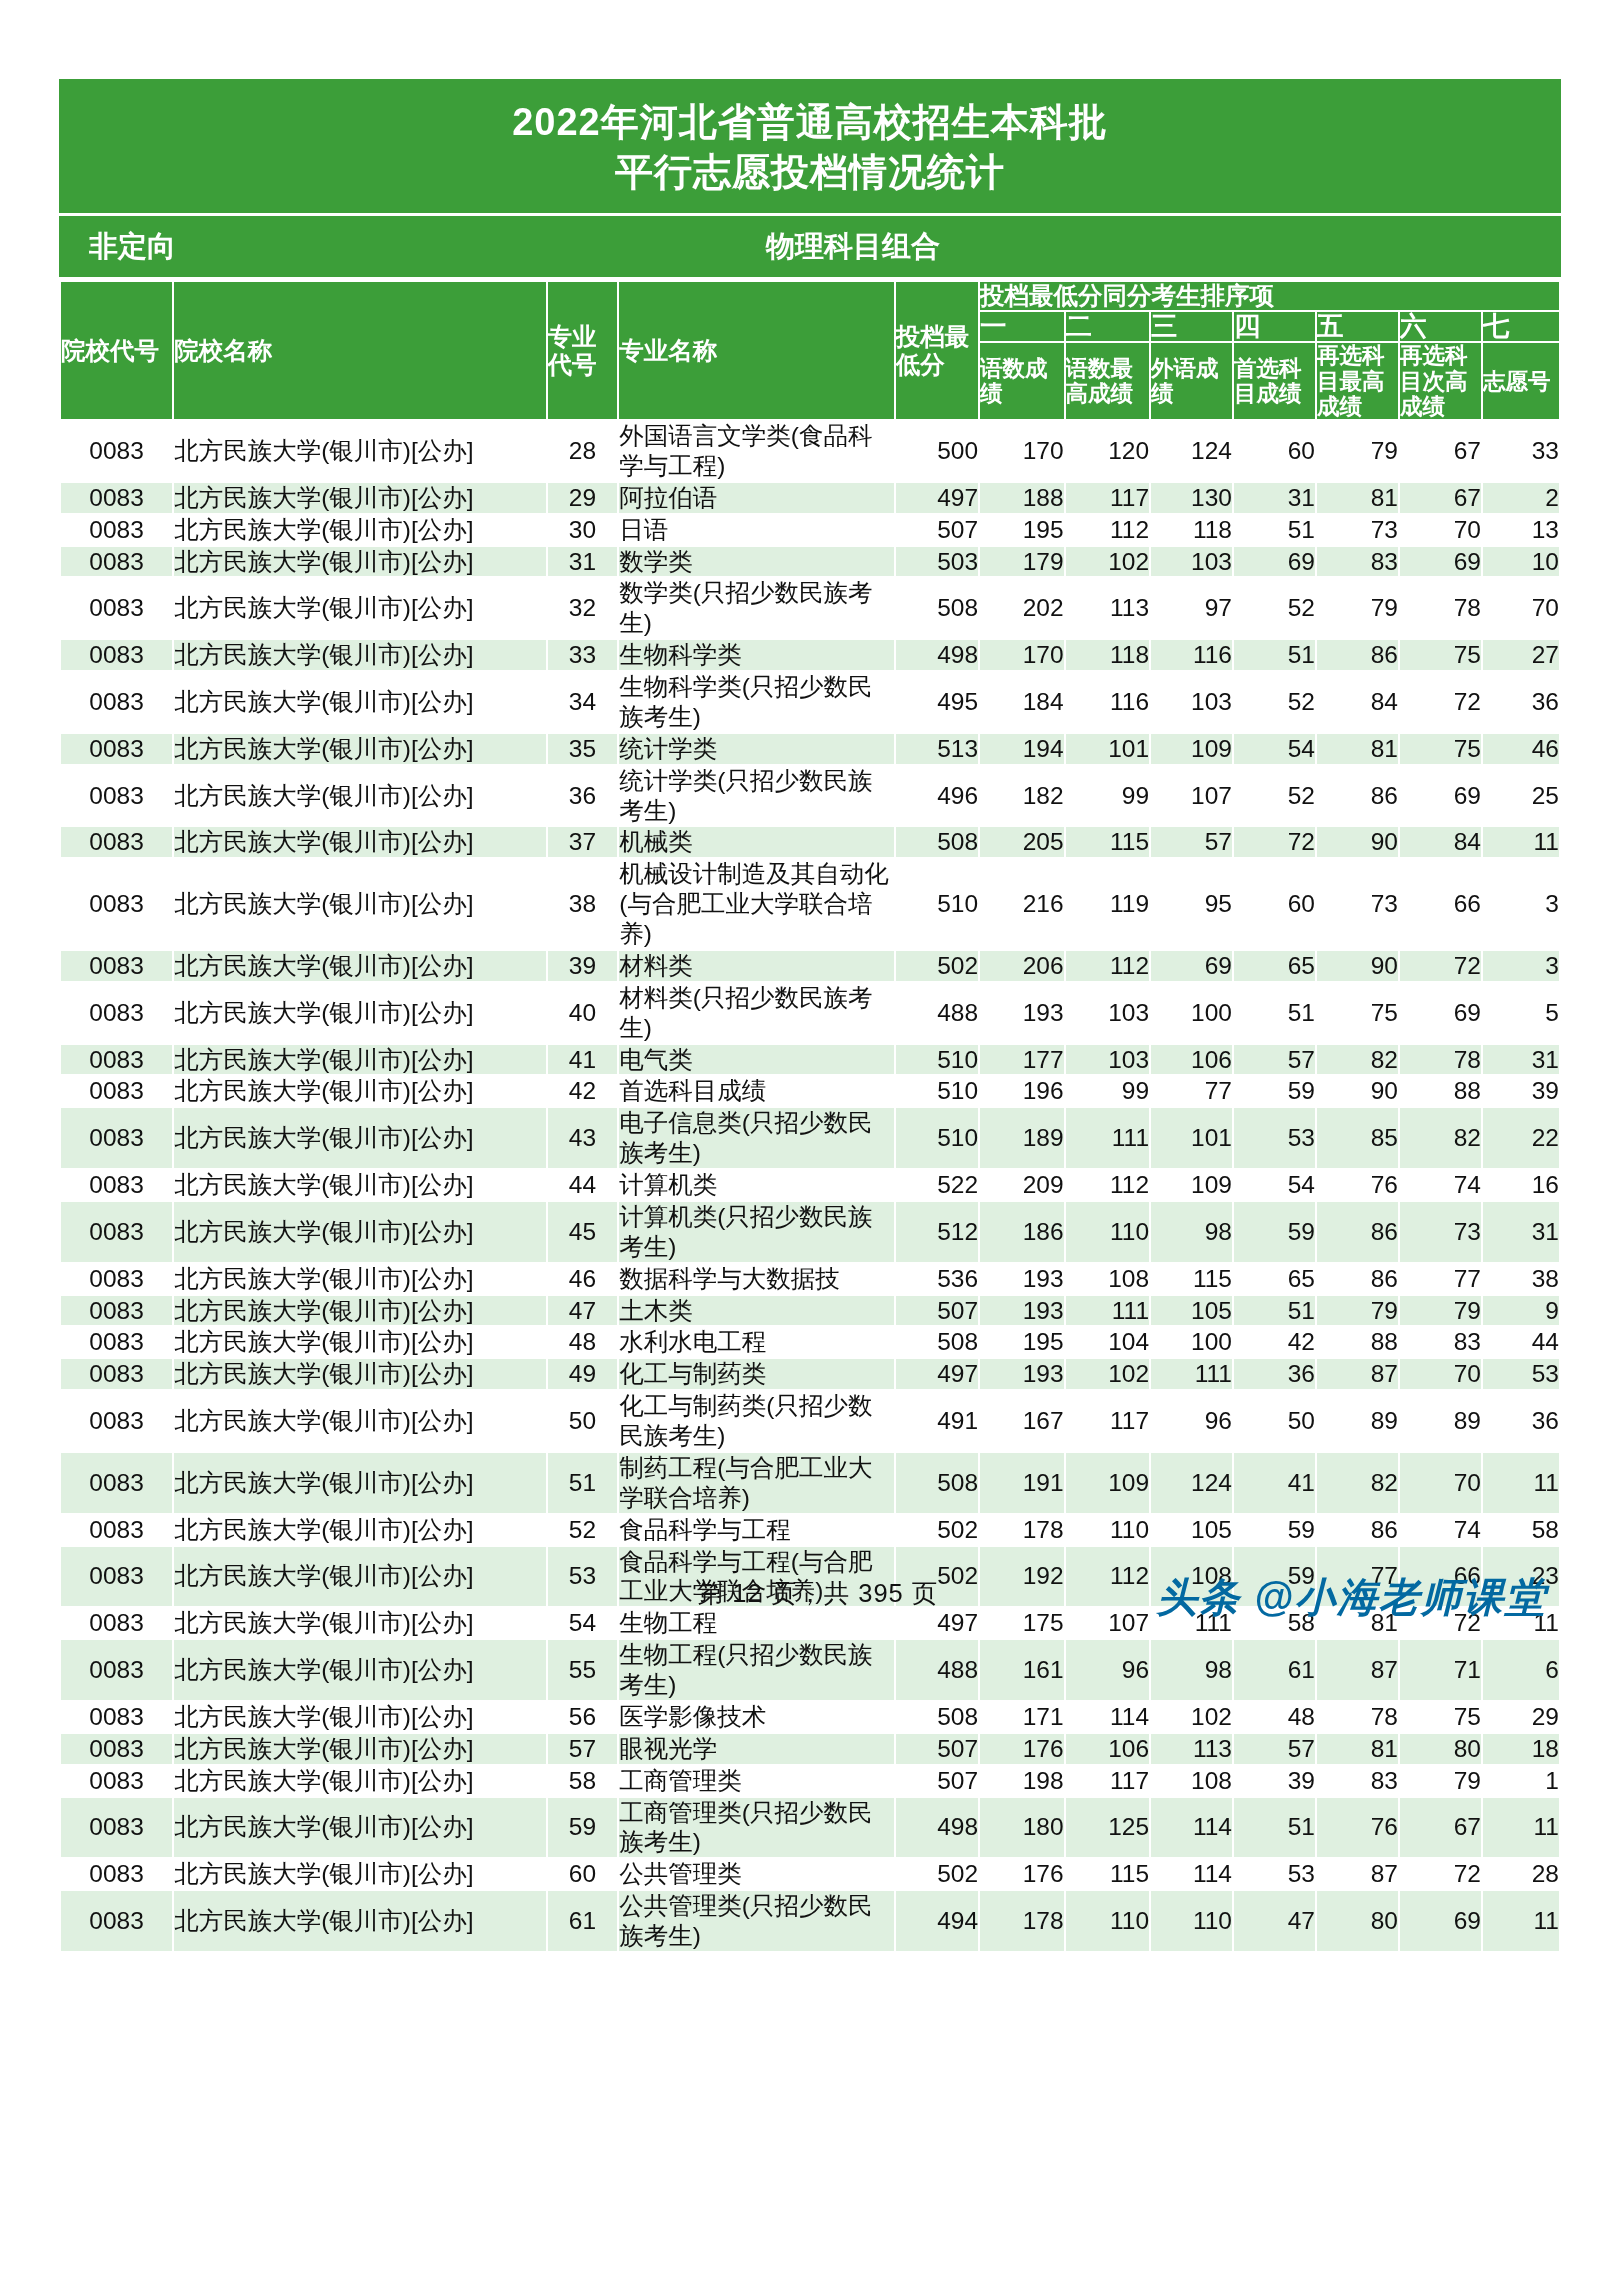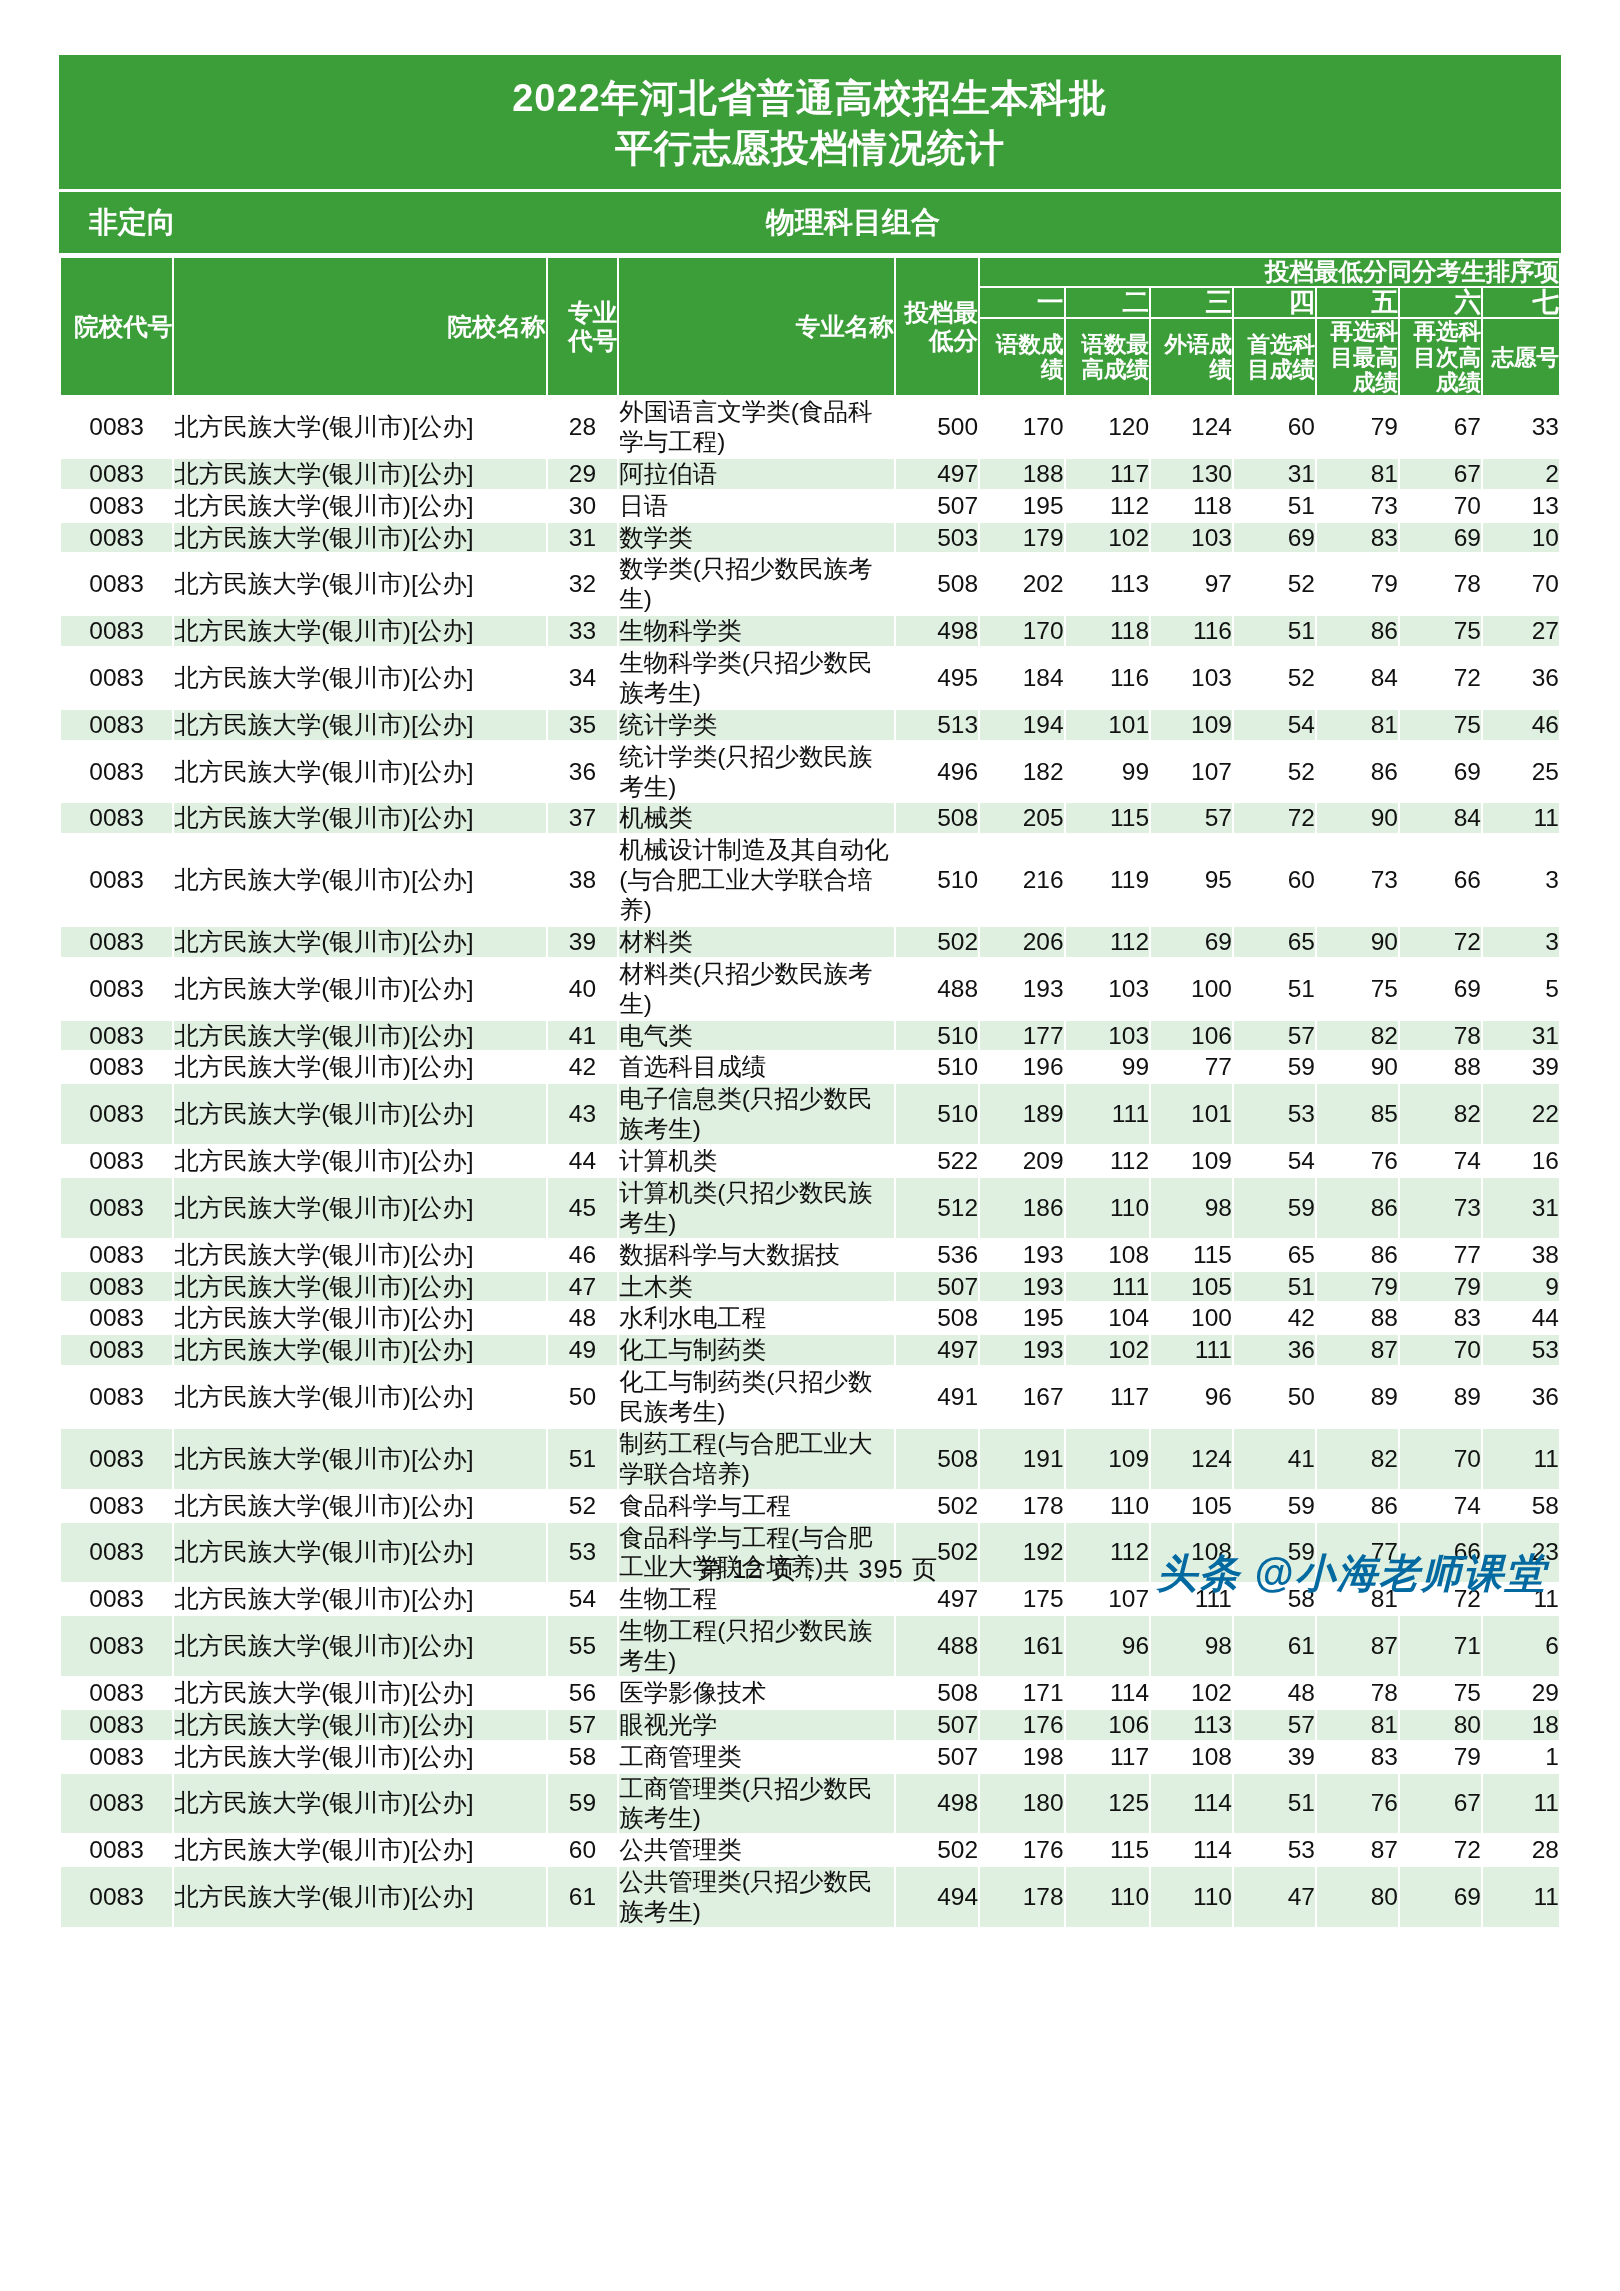--- a/index.html
+++ b/index.html
@@ -14,20 +14,21 @@
     color: #1a1a1a;
     position: relative;
     overflow: hidden;
   }
   .page {
     width: 1620px;
     height: 1672px;
     box-sizing: border-box;
     padding: 55px 59px 0 59px;
     position: relative;
+    margin-top: 24px;
   }
 
   
   .title-block {
     background: #3c9e39;
     color: #ffffff;
     text-align: center;
     padding: 17.6px 0 15.7px 0;
     border-bottom: 3.9px solid #ffffff;
   }
@@ -70,21 +71,21 @@
     table-layout: fixed;
   }
   table.grid th, table.grid td {
     border: 2px solid #ffffff;
     padding: 0;
   }
   thead th {
     background: #3c9e39;
     color: #ffffff;
     font-weight: bold;
-    text-align: right;
+    text-align: left;
     vertical-align: middle;
     line-height: 1.12;
   }
   .th-span  { font-size: 24.5px; padding: 6.9px 0; }
   .th-num   { font-size: 26.5px; padding: 4.9px 0; }
   .th-lab   { font-size: 22.5px; padding: 5.9px 2px 7.8px 2px; }
   .th-tall  { font-size: 24.5px; padding: 5.9px 2px; }
 
   tbody td {
     border-left: 2px solid #ffffff;

